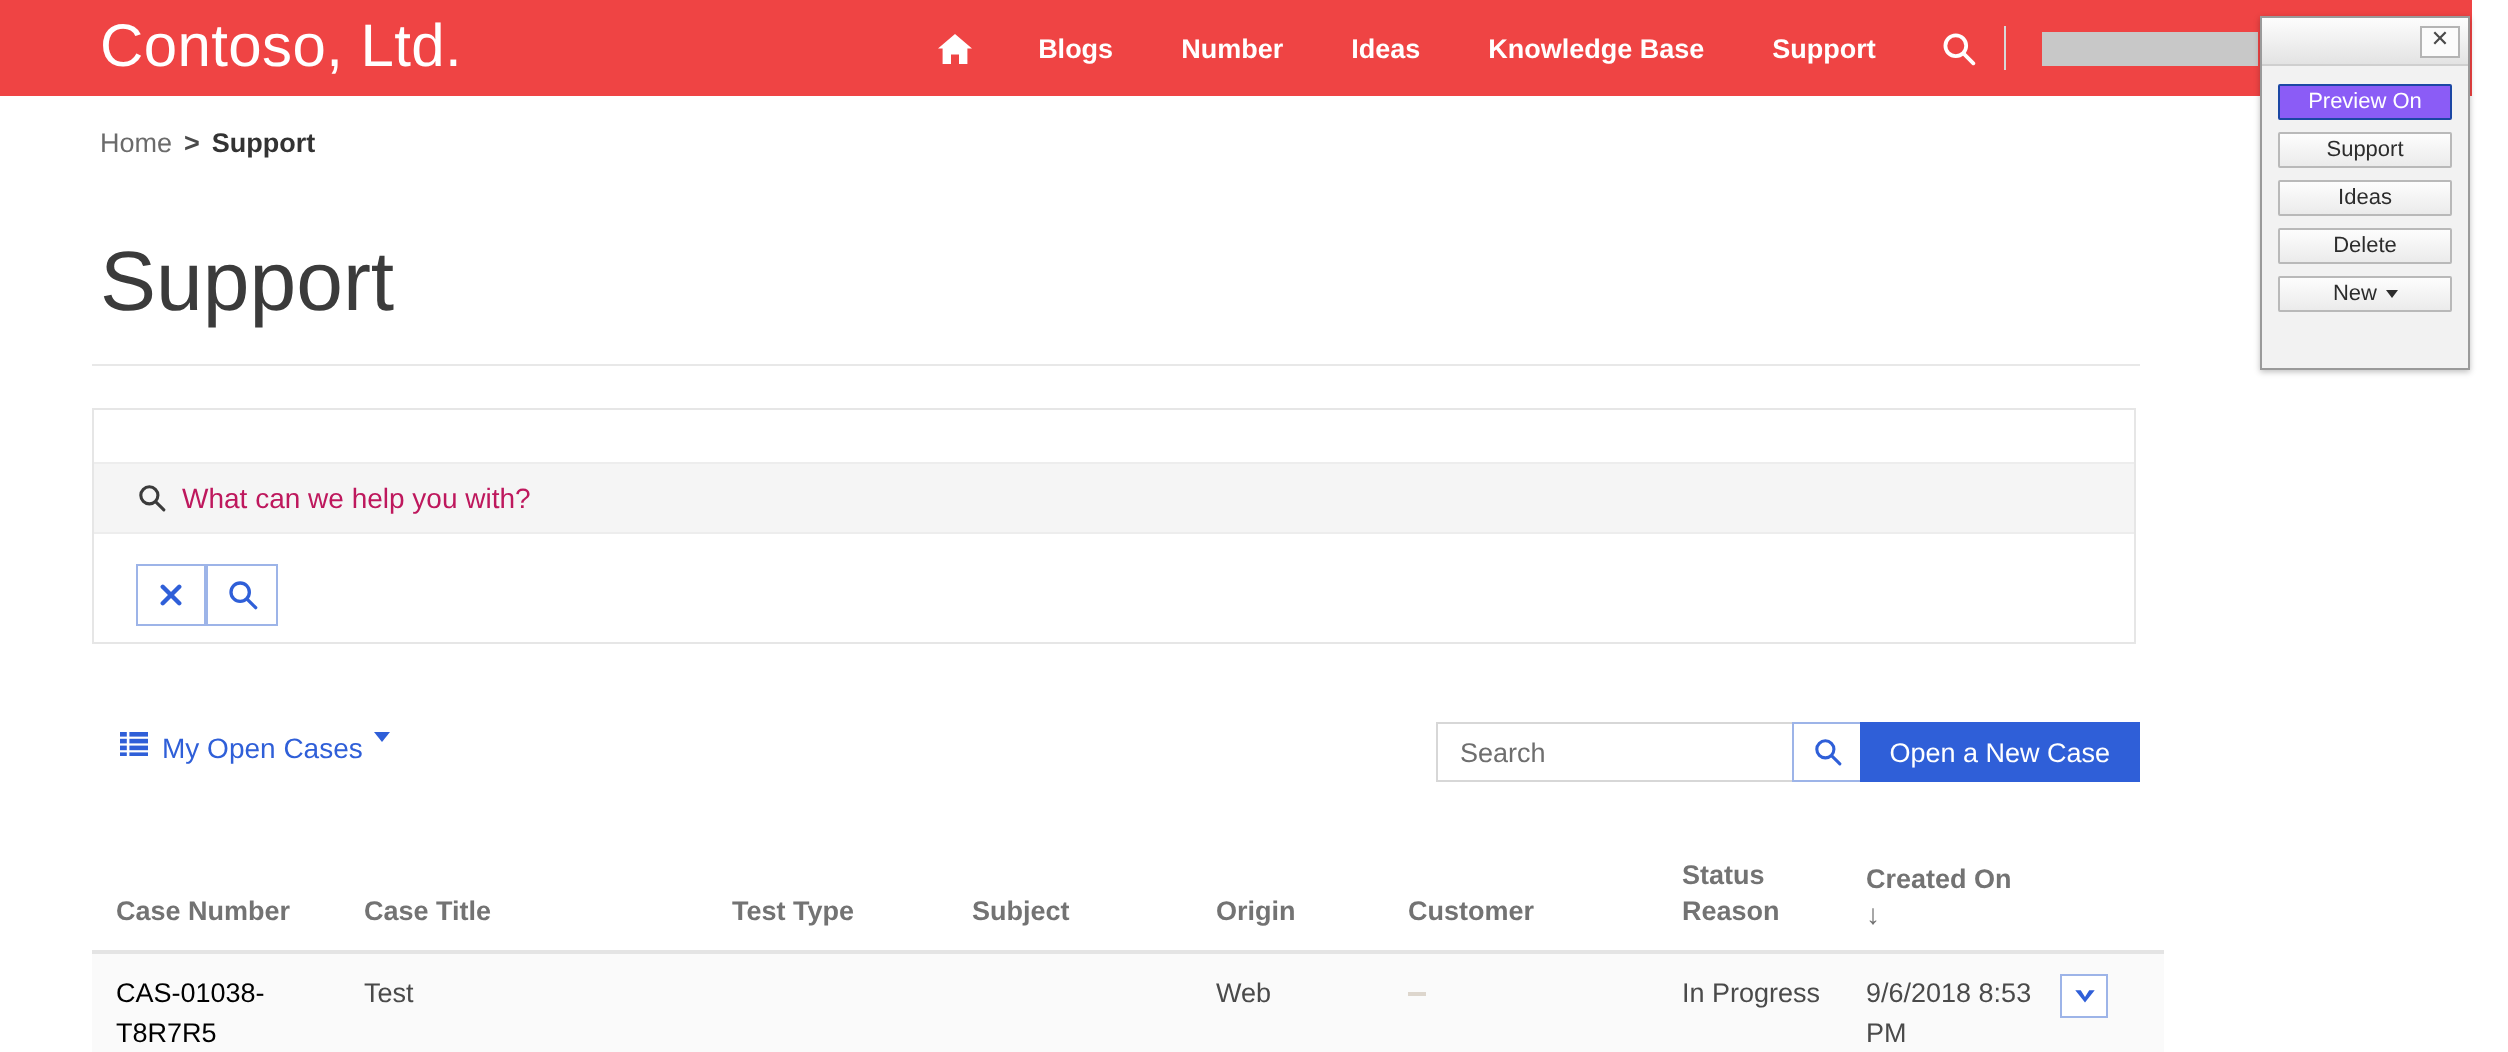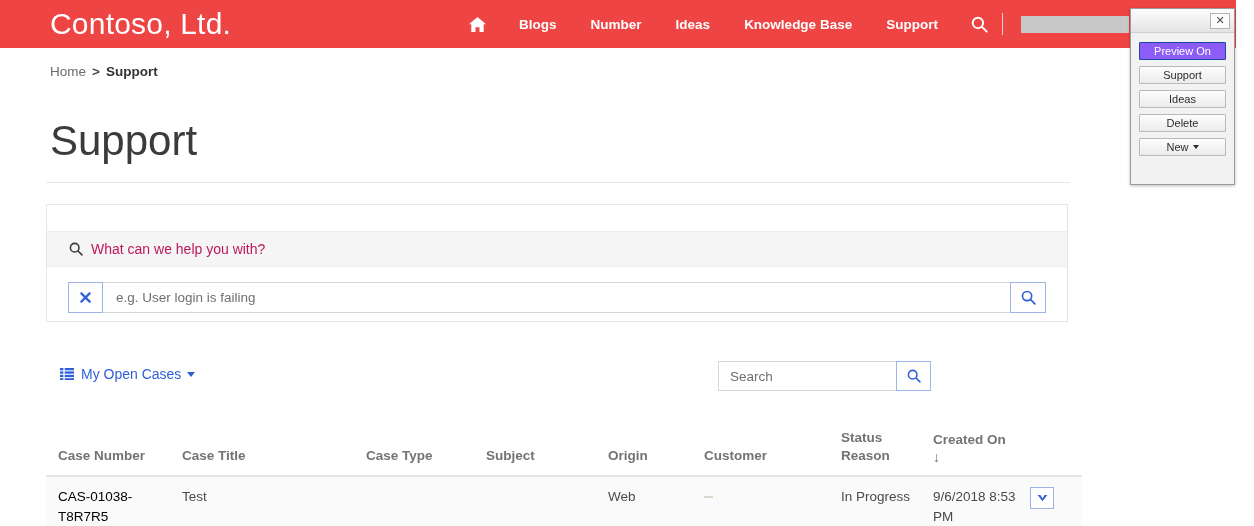--- a/index.html
+++ b/index.html
@@ -194,21 +194,21 @@
   #cases-toolbar {
     position: absolute;
     left: 46px; top: 358px;
     width: 1024px;
     height: 40px;
   }
   #view-selector {
     position: absolute;
     left: 14px; top: 8px;
     display: flex;
-    align-items: center;
+    align-items: flex-start;
     color: #2f5fd8;
     font-size: 14px;
     cursor: pointer;
     white-space: nowrap;
   }
   #view-selector .list-icon { margin-right: 7px; display: flex; }
   #view-caret {
     margin-left: 6px;
     width: 0; height: 0;
     border-left: 4px solid transparent;
@@ -450,21 +450,20 @@
     </span>
     <span id="help-label">What can we help you with?</span>
   </div>
   <div id="help-input-row">
     <button id="clear-btn">
       <svg width="11" height="11" viewBox="0 0 12 12" stroke="#2f5fd8" stroke-width="2.4" stroke-linecap="round" aria-hidden="true">
         <line x1="1.5" y1="1.5" x2="10.5" y2="10.5"></line>
         <line x1="10.5" y1="1.5" x2="1.5" y2="10.5"></line>
       </svg>
     </button>
-    <input id="help-input" type="text" placeholder="e.g. User login is failing" style="">
     <button id="help-search-btn">
       <svg width="15" height="15" viewBox="0 0 18 18" fill="none" stroke="#2f5fd8" stroke-width="2" aria-hidden="true">
         <circle cx="7.3" cy="7.3" r="5.5"></circle>
         <line x1="11.6" y1="11.6" x2="16.6" y2="16.6" stroke-linecap="round"></line>
       </svg>
     </button>
   </div>
 </div>
 
 <div id="cases-toolbar">
@@ -488,28 +487,29 @@
   <div id="table-search-wrap">
     <input id="table-search-input" type="text" placeholder="Search" style="">
     <button id="table-search-btn">
       <svg width="14" height="14" viewBox="0 0 18 18" fill="none" stroke="#2f5fd8" stroke-width="2" aria-hidden="true">
         <circle cx="7.3" cy="7.3" r="5.5"></circle>
         <line x1="11.6" y1="11.6" x2="16.6" y2="16.6" stroke-linecap="round"></line>
       </svg>
     </button>
   </div>
 
+  <button id="open-case-btn">Open a New Case</button>
 </div>
 
 <table id="cases-table">
   <thead>
     <tr>
       <th class="col-num">Case Number</th>
       <th class="col-title">Case Title</th>
-      <th class="col-type">Case Type</th>
+      <th class="col-type">Test Type</th>
       <th class="col-subj">Subject</th>
       <th class="col-origin">Origin</th>
       <th class="col-cust">Customer</th>
       <th class="col-status">Status Reason</th>
       <th class="col-created">
         <span>Created On</span>
         <span class="sortarrow">↓</span>
       </th>
       <th class="col-action"></th>
     </tr>

